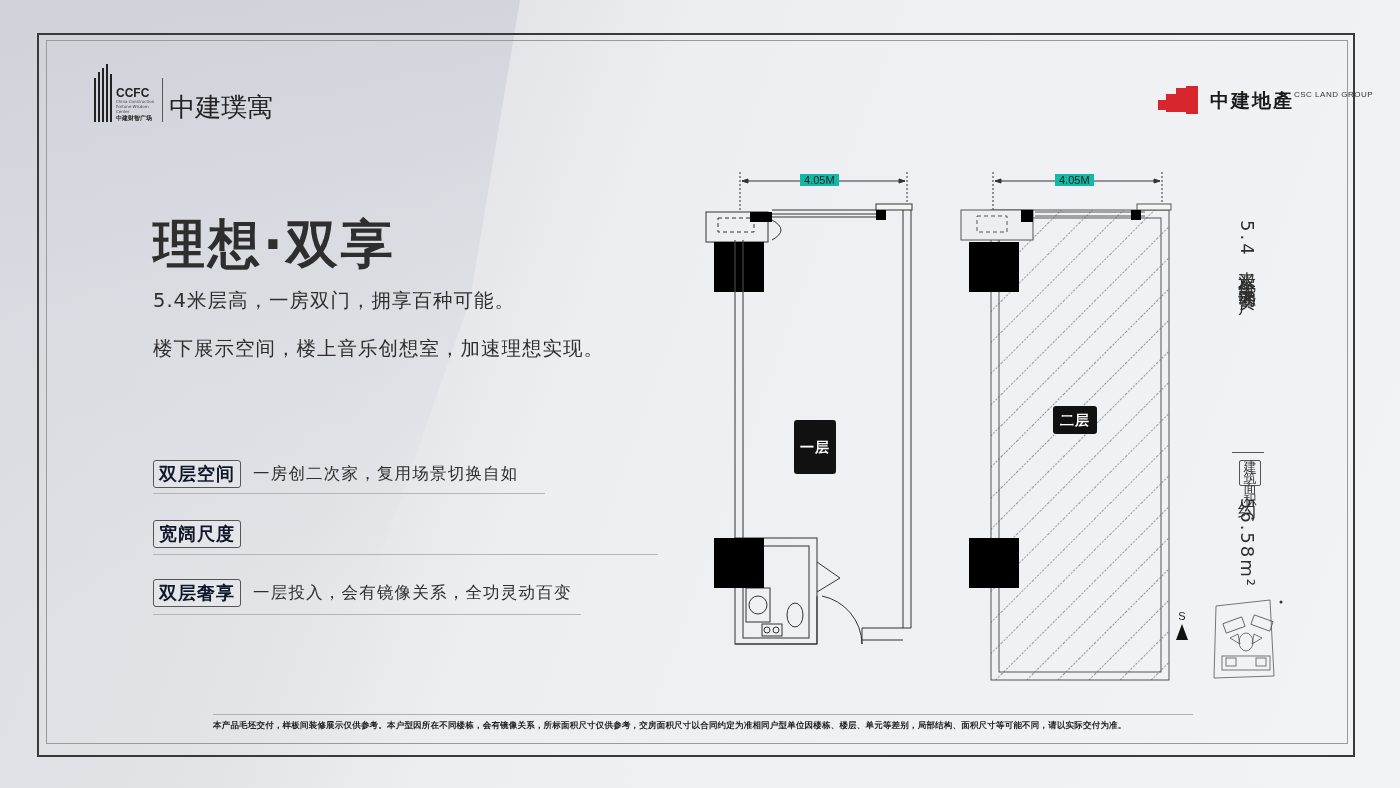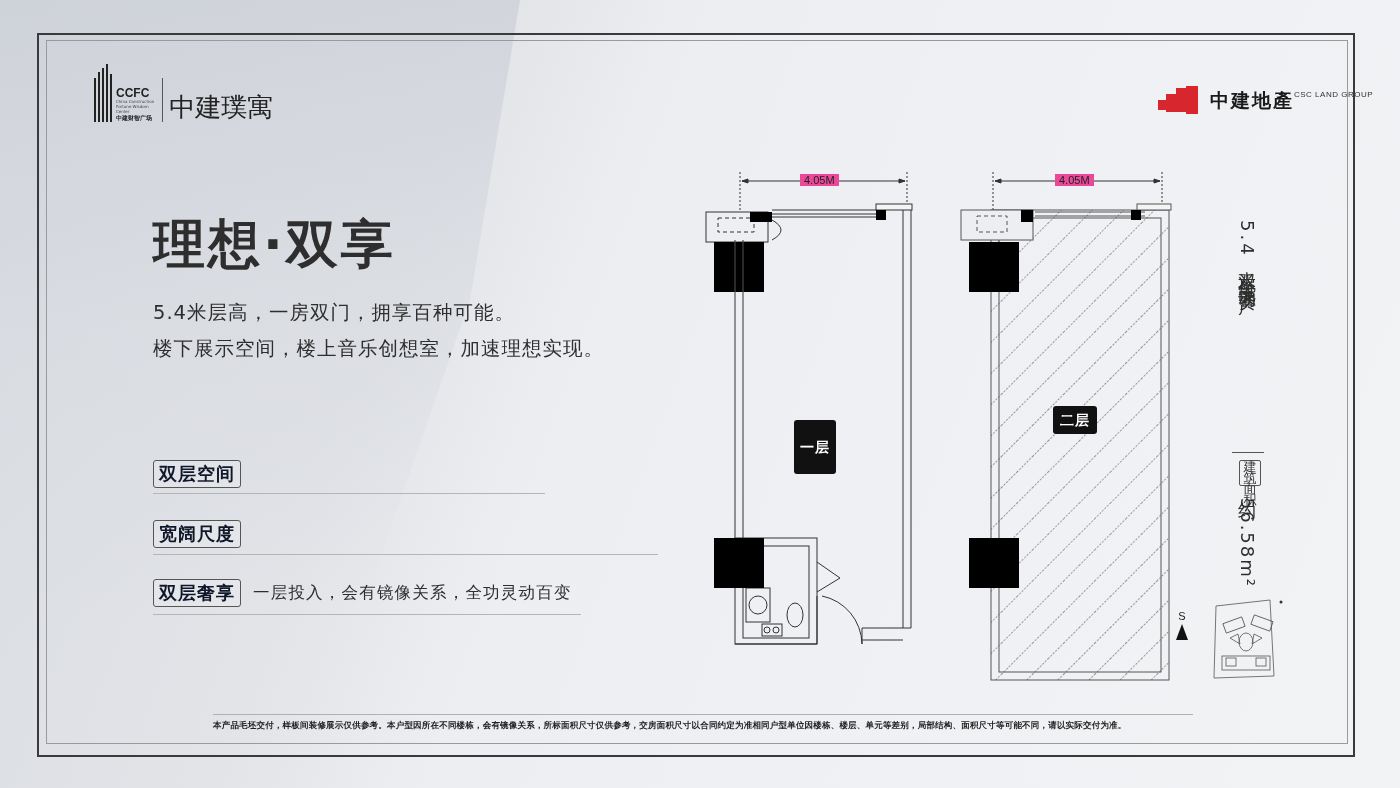--- a/index.html
+++ b/index.html
@@ -45,21 +45,21 @@
   .feature { position:absolute; left:153px; display:flex; align-items:center; }
   .feature .tag {
     border:1.5px solid #555; border-radius:3px; padding:1px 5px; font-size:18px; font-weight:bold; color:#0f172a;
     line-height:24px; letter-spacing:1px; background:rgba(255,255,255,0.15);
   }
   .feature .desc { margin-left:12px; font-size:16.5px; color:#2e2e2e; letter-spacing:1.2px; }
   .feature-line { position:absolute; left:153px; height:1px; background:#b5b5b5; }
 
   
   .plan { position:absolute; }
-  .dim-label { position:absolute; font-size:11px; color:#222; font-family:"Liberation Sans", sans-serif; background:#ec4899; padding:0 4px; }
+  .dim-label { position:absolute; font-size:11px; color:#222; font-family:"Liberation Sans", sans-serif; background:#14b8a6; padding:0 4px; }
   .badge {
     position:absolute; background:#111; color:#fff; border-radius:3px; font-size:14px; font-weight:bold;
     padding:18px 6px; line-height:18px; letter-spacing:1px;
   }
 
   
   .vert {
     position:absolute; left:1236px; top:220px; writing-mode:vertical-rl; font-size:18px; color:#2e2e2e;
     letter-spacing:3px; line-height:22px;
   }
@@ -110,25 +110,26 @@
     <div style="left:18px;top:2px;width:14px;height:24px"></div>
     <div style="left:28px;top:0;width:12px;height:28px"></div>
   </div>
   <div class="csc-text">
     <div class="csc-cn">中建地產</div>
     <div class="csc-en">CSC LAND GROUP</div>
   </div>
 </div>
 
 <div class="title">理想·双享</div>
-<div class="subline" style="top:300px">5.4米层高，一房双门，拥享百种可能。</div>
+<div class="subline" style="top:288px">5.4米层高，一房双门，拥享百种可能。</div>
 <div class="subline" style="top:336px">楼下展示空间，楼上音乐创想室，加速理想实现。</div>
 
 <div class="feature" style="top:460px">
   <span class="tag">双层空间</span>
+  <span class="desc">一房创二次家，复用场景切换自如</span>
 </div>
 <div class="feature-line" style="top:493px;width:392px"></div>
 
 <div class="feature" style="top:520px">
   <span class="tag">宽阔尺度</span>
 </div>
 <div class="feature-line" style="top:554px;width:505px"></div>
 
 <div class="feature" style="top:579px">
   <span class="tag">双层奢享</span>

